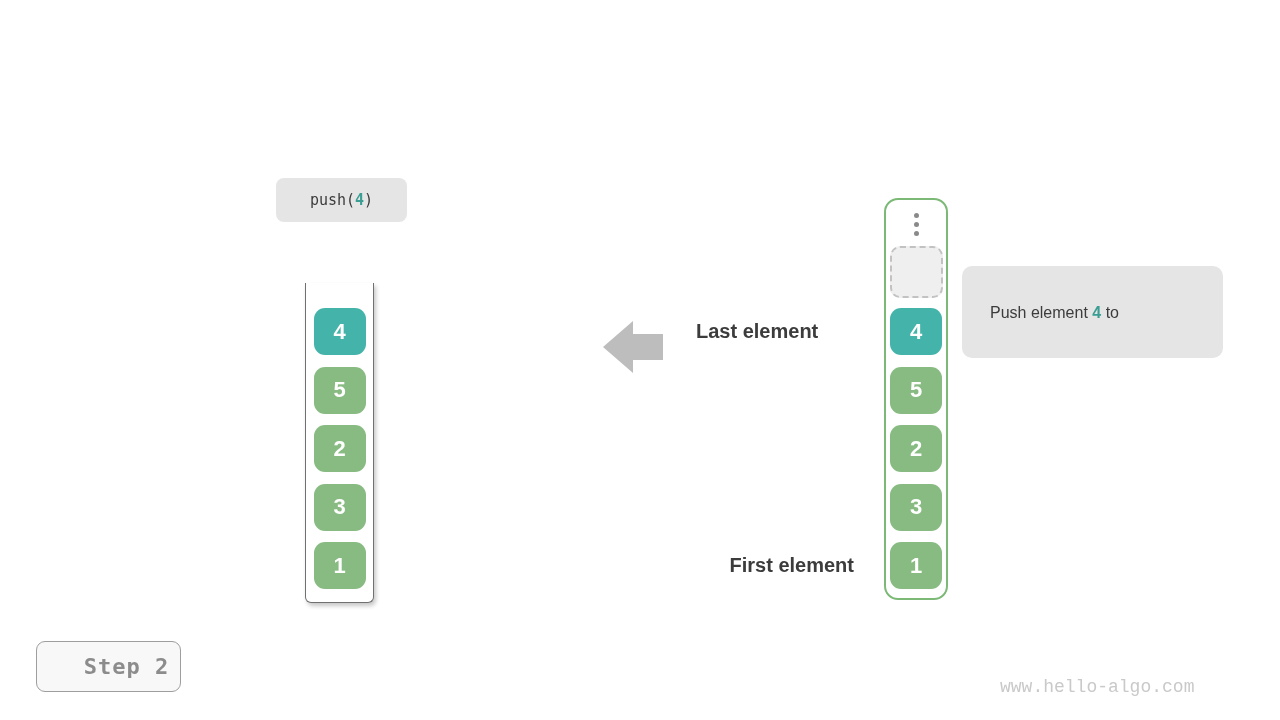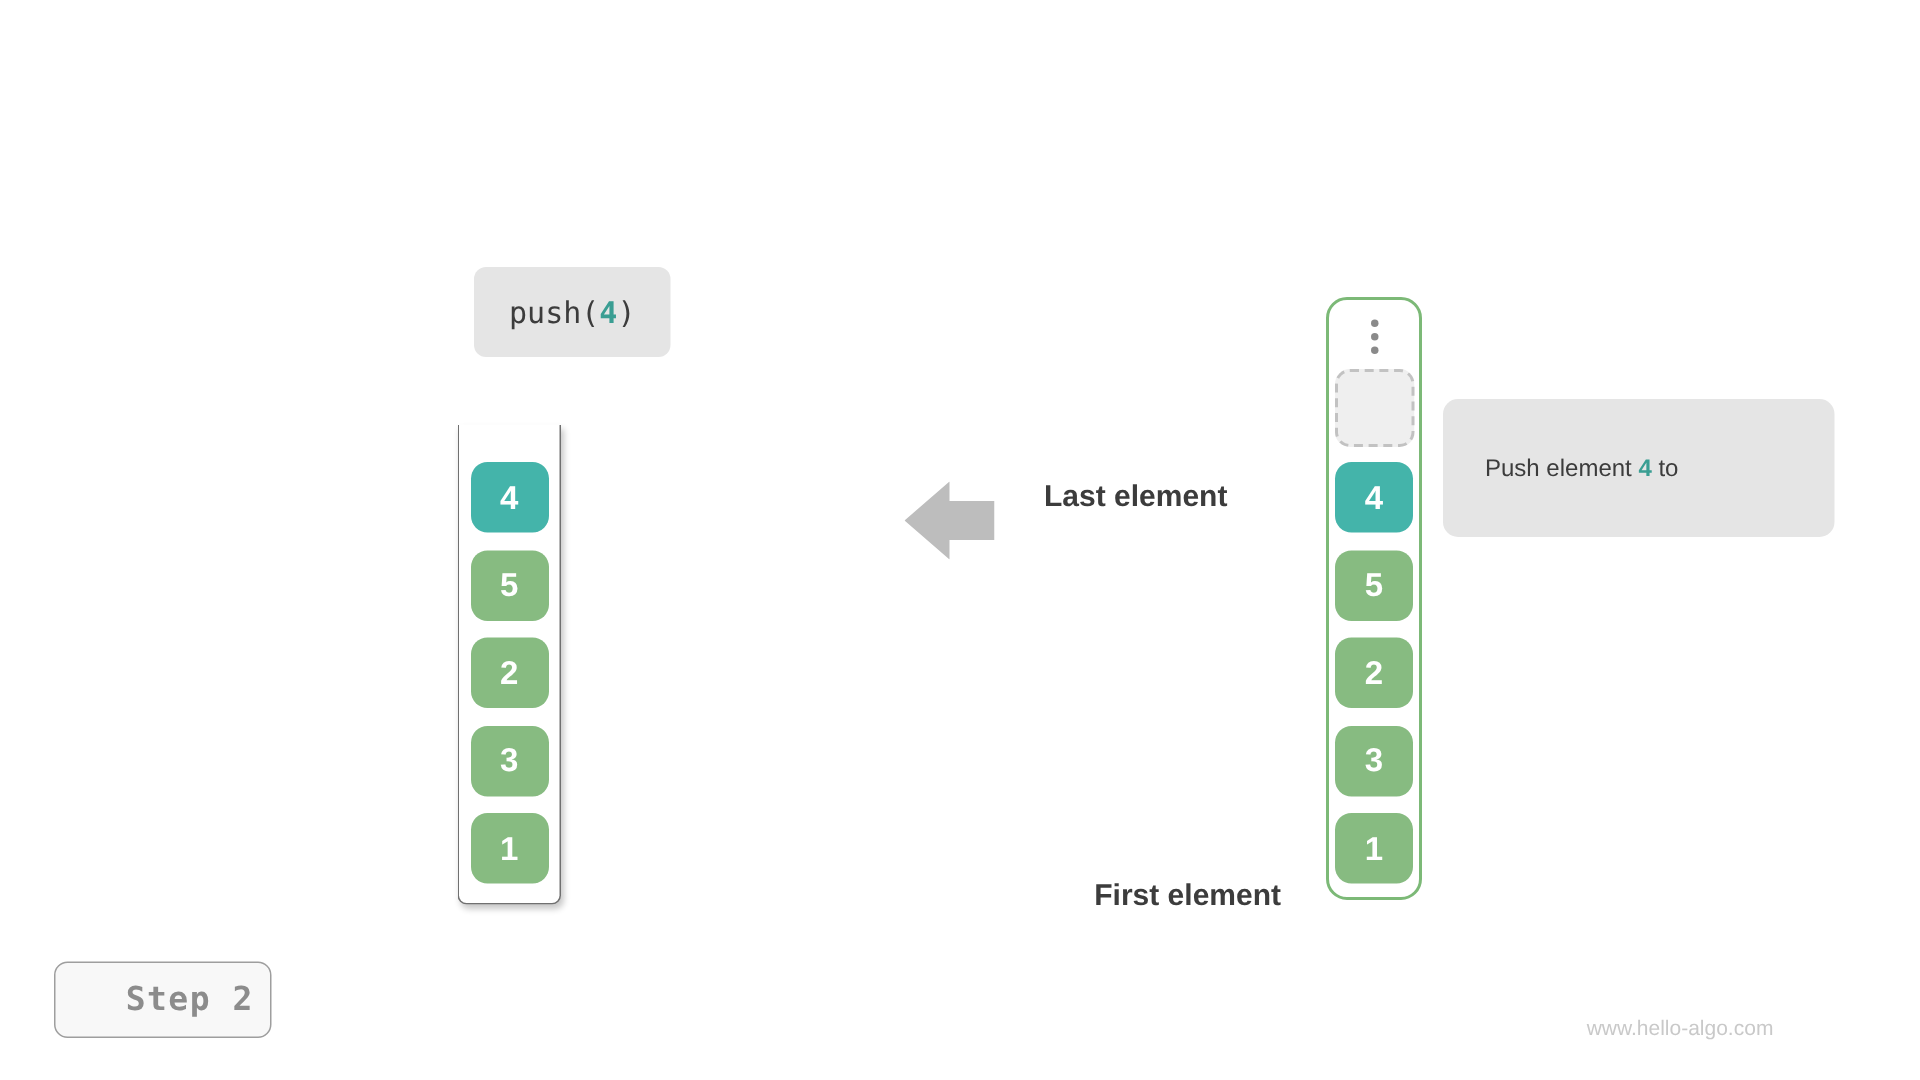--- a/index.html
+++ b/index.html
@@ -9,26 +9,26 @@
     width: 1280px;
     height: 720px;
     background: var(--page_bg);
     overflow: hidden;
   }
 
   
   .op-label {
     position: absolute;
     left: 276px; top: 178px;
-    width: 131px; height: 60px;
+    width: 131px; height: 44px;
     background: var(--label_bg);
     border-radius: 8px;
     display: flex; align-items: center; justify-content: center;
     font-family: "DejaVu Sans Mono", "Liberation Mono", monospace;
-    font-size: 20px; color: var(--text_dark); margin-left: 40px;
+    font-size: 15px; color: var(--text_dark);
   }
   .op-label .accent { color: var(--accent_teal_text); font-weight: bold; }
 
   
   .stack-container {
     position: absolute;
     left: 305px; top: 283px;
     width: 69px; height: 320px;
     background: #ffffff;
     border-left: 1.5px solid var(--container_border);
@@ -97,21 +97,21 @@
   
   .arrow { position: absolute; left: 603px; top: 321px; width: 60px; height: 52px; }
 
   
   .label-bold {
     position: absolute;
     font-size: 20px; font-weight: bold; color: var(--text_dark);
     white-space: nowrap;
   }
   .last-element { left: 696px; top: 320px; width: 142px; text-align: left; }
-  .first-element { left: 710px; top: 554px; width: 144px; text-align: right; margin-top: 32px; }
+  .first-element { left: 710px; top: 554px; width: 144px; text-align: right; }
   .caption {
     position: absolute;
     left: 459px; top: 427px; width: 362px;
     font-size: 20px; color: var(--caption_gray);
     text-align: center; white-space: nowrap;
   }
 
   
   .step-badge {
     position: absolute;
@@ -124,23 +124,23 @@
     font-family: "DejaVu Sans Mono", "Liberation Mono", monospace;
     font-weight: bold; font-size: 22px; color: var(--step_text);
     letter-spacing: 1px;
     padding-left: 36px;
   }
 
   
   .watermark {
     position: absolute;
     left: 1000px; top: 677px; width: 240px;
-    text-align: center;
-    font-family: Liberation Sans, sans-serif;
-    font-size: 14px; color: var(--watermark_gray);
+    text-align: left;
+    font-family: Liberation Mono, monospace;
+    font-size: 18px; color: var(--watermark_gray);
   }
 </style>
 </head>
 <body>
 
 <div class="canvas">
 
   <div class="op-label">
     <span>push(</span>
       <span class="accent">4</span>

